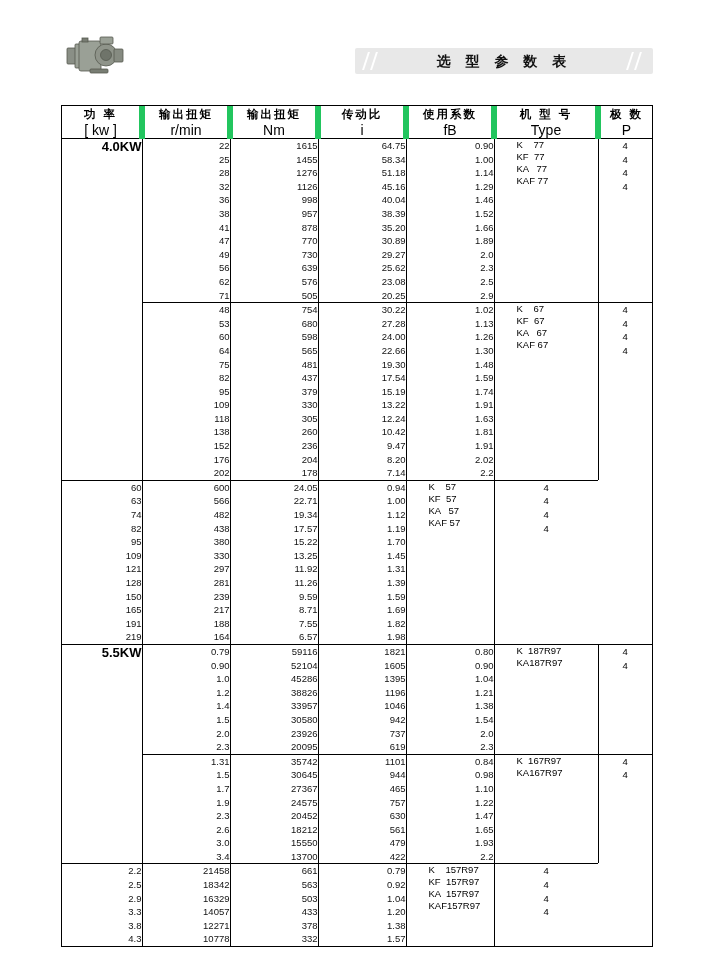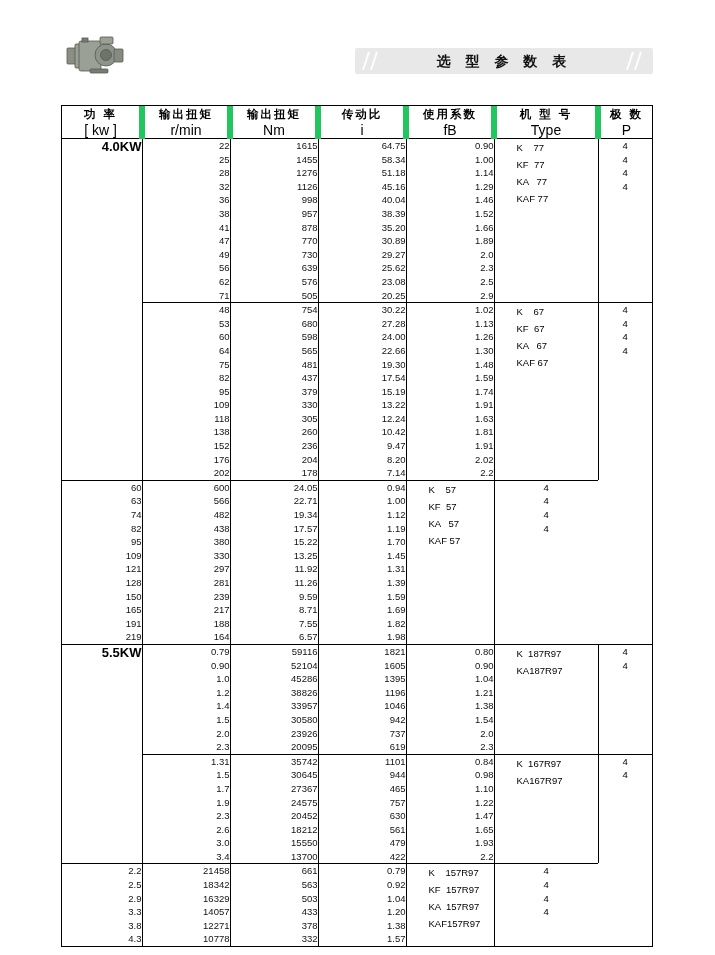--- a/index.html
+++ b/index.html
@@ -119,21 +119,21 @@
     text-align: right;
     font-size: 9.5px;
     line-height: 13.6px;
     padding: 8px 0 9px 0;
     color: #111;
   }
   .grp-sep td { border-bottom: 1px solid #000; }
   .type-cell {
     border-right: 1px solid #000;
     font-size: 9.5px;
-    line-height: 17px;
+    line-height: 12px;
     padding: 8px 0 9px 0;
     text-align: left;
   }
   .type-inner {
     display: inline-block;
     text-align: left;
     margin-left: 22px;
     white-space: pre;
     font-family: "Liberation Sans", sans-serif;
   }

